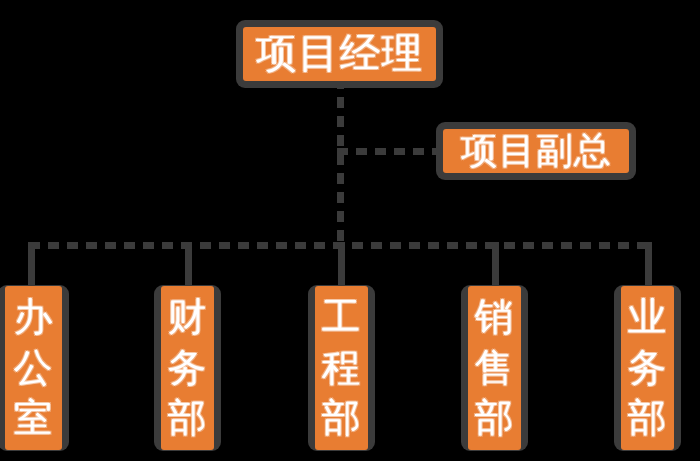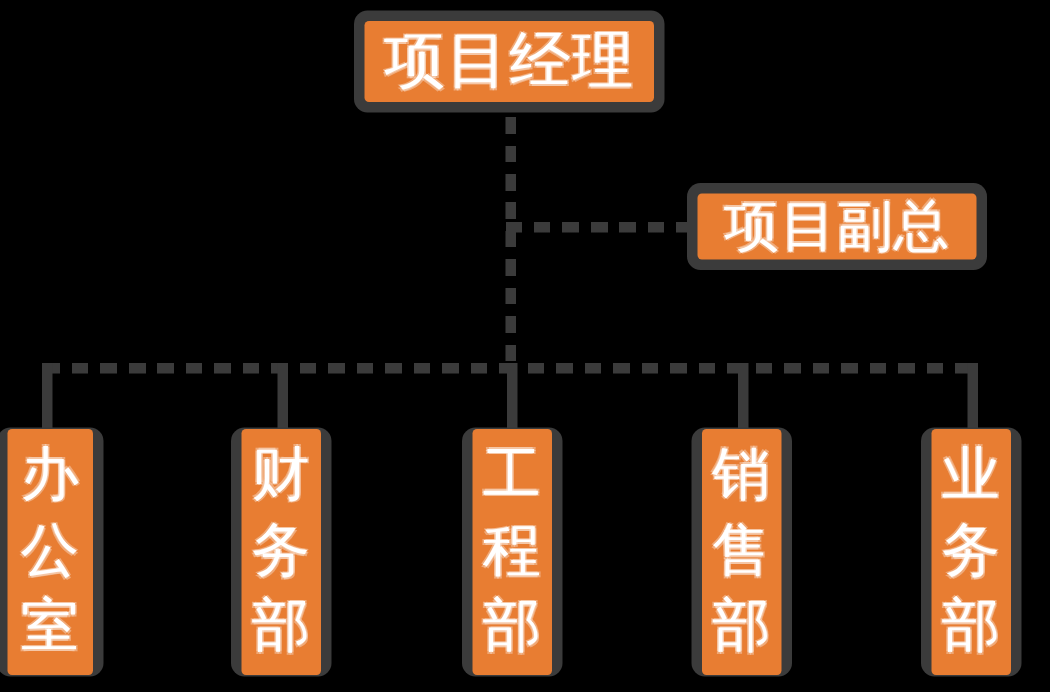--- a/index.html
+++ b/index.html
@@ -108,27 +108,27 @@
   <div class="line line-h" style="left:337px; top:148px; width:124px;"></div>
 
   <div class="line line-h" style="left:29px; top:242px; width:623px;"></div>
 
   <div class="line line-v solid" style="left:28px; top:242px; height:46px;"></div>
   <div class="line line-v solid" style="left:185px; top:242px; height:46px;"></div>
   <div class="line line-v solid" style="left:338px; top:242px; height:46px;"></div>
   <div class="line line-v solid" style="left:492px; top:242px; height:46px;"></div>
   <div class="line line-v solid" style="left:645px; top:242px; height:46px;"></div>
 
-  <div class="node horiz" style="left:236px; top:7px; width:207px; height:68px;">
+  <div class="node horiz" style="left:236px; top:20px; width:207px; height:68px;">
     <div class="node-inner">
       <span class="node-label">项目经理</span>
     </div>
   </div>
 
-  <div class="node horiz-sm" style="left:458px; top:122px; width:200px; height:58px;">
+  <div class="node horiz-sm" style="left:436px; top:122px; width:200px; height:58px;">
     <div class="node-inner">
       <span class="node-label">项目副总</span>
     </div>
   </div>
 
   <div class="node vert" style="left:-2px; top:285px; width:71px; height:166px;">
     <div class="node-inner">
       <span class="node-label">办</span>
       <span class="node-label">公</span>
       <span class="node-label">室</span>

